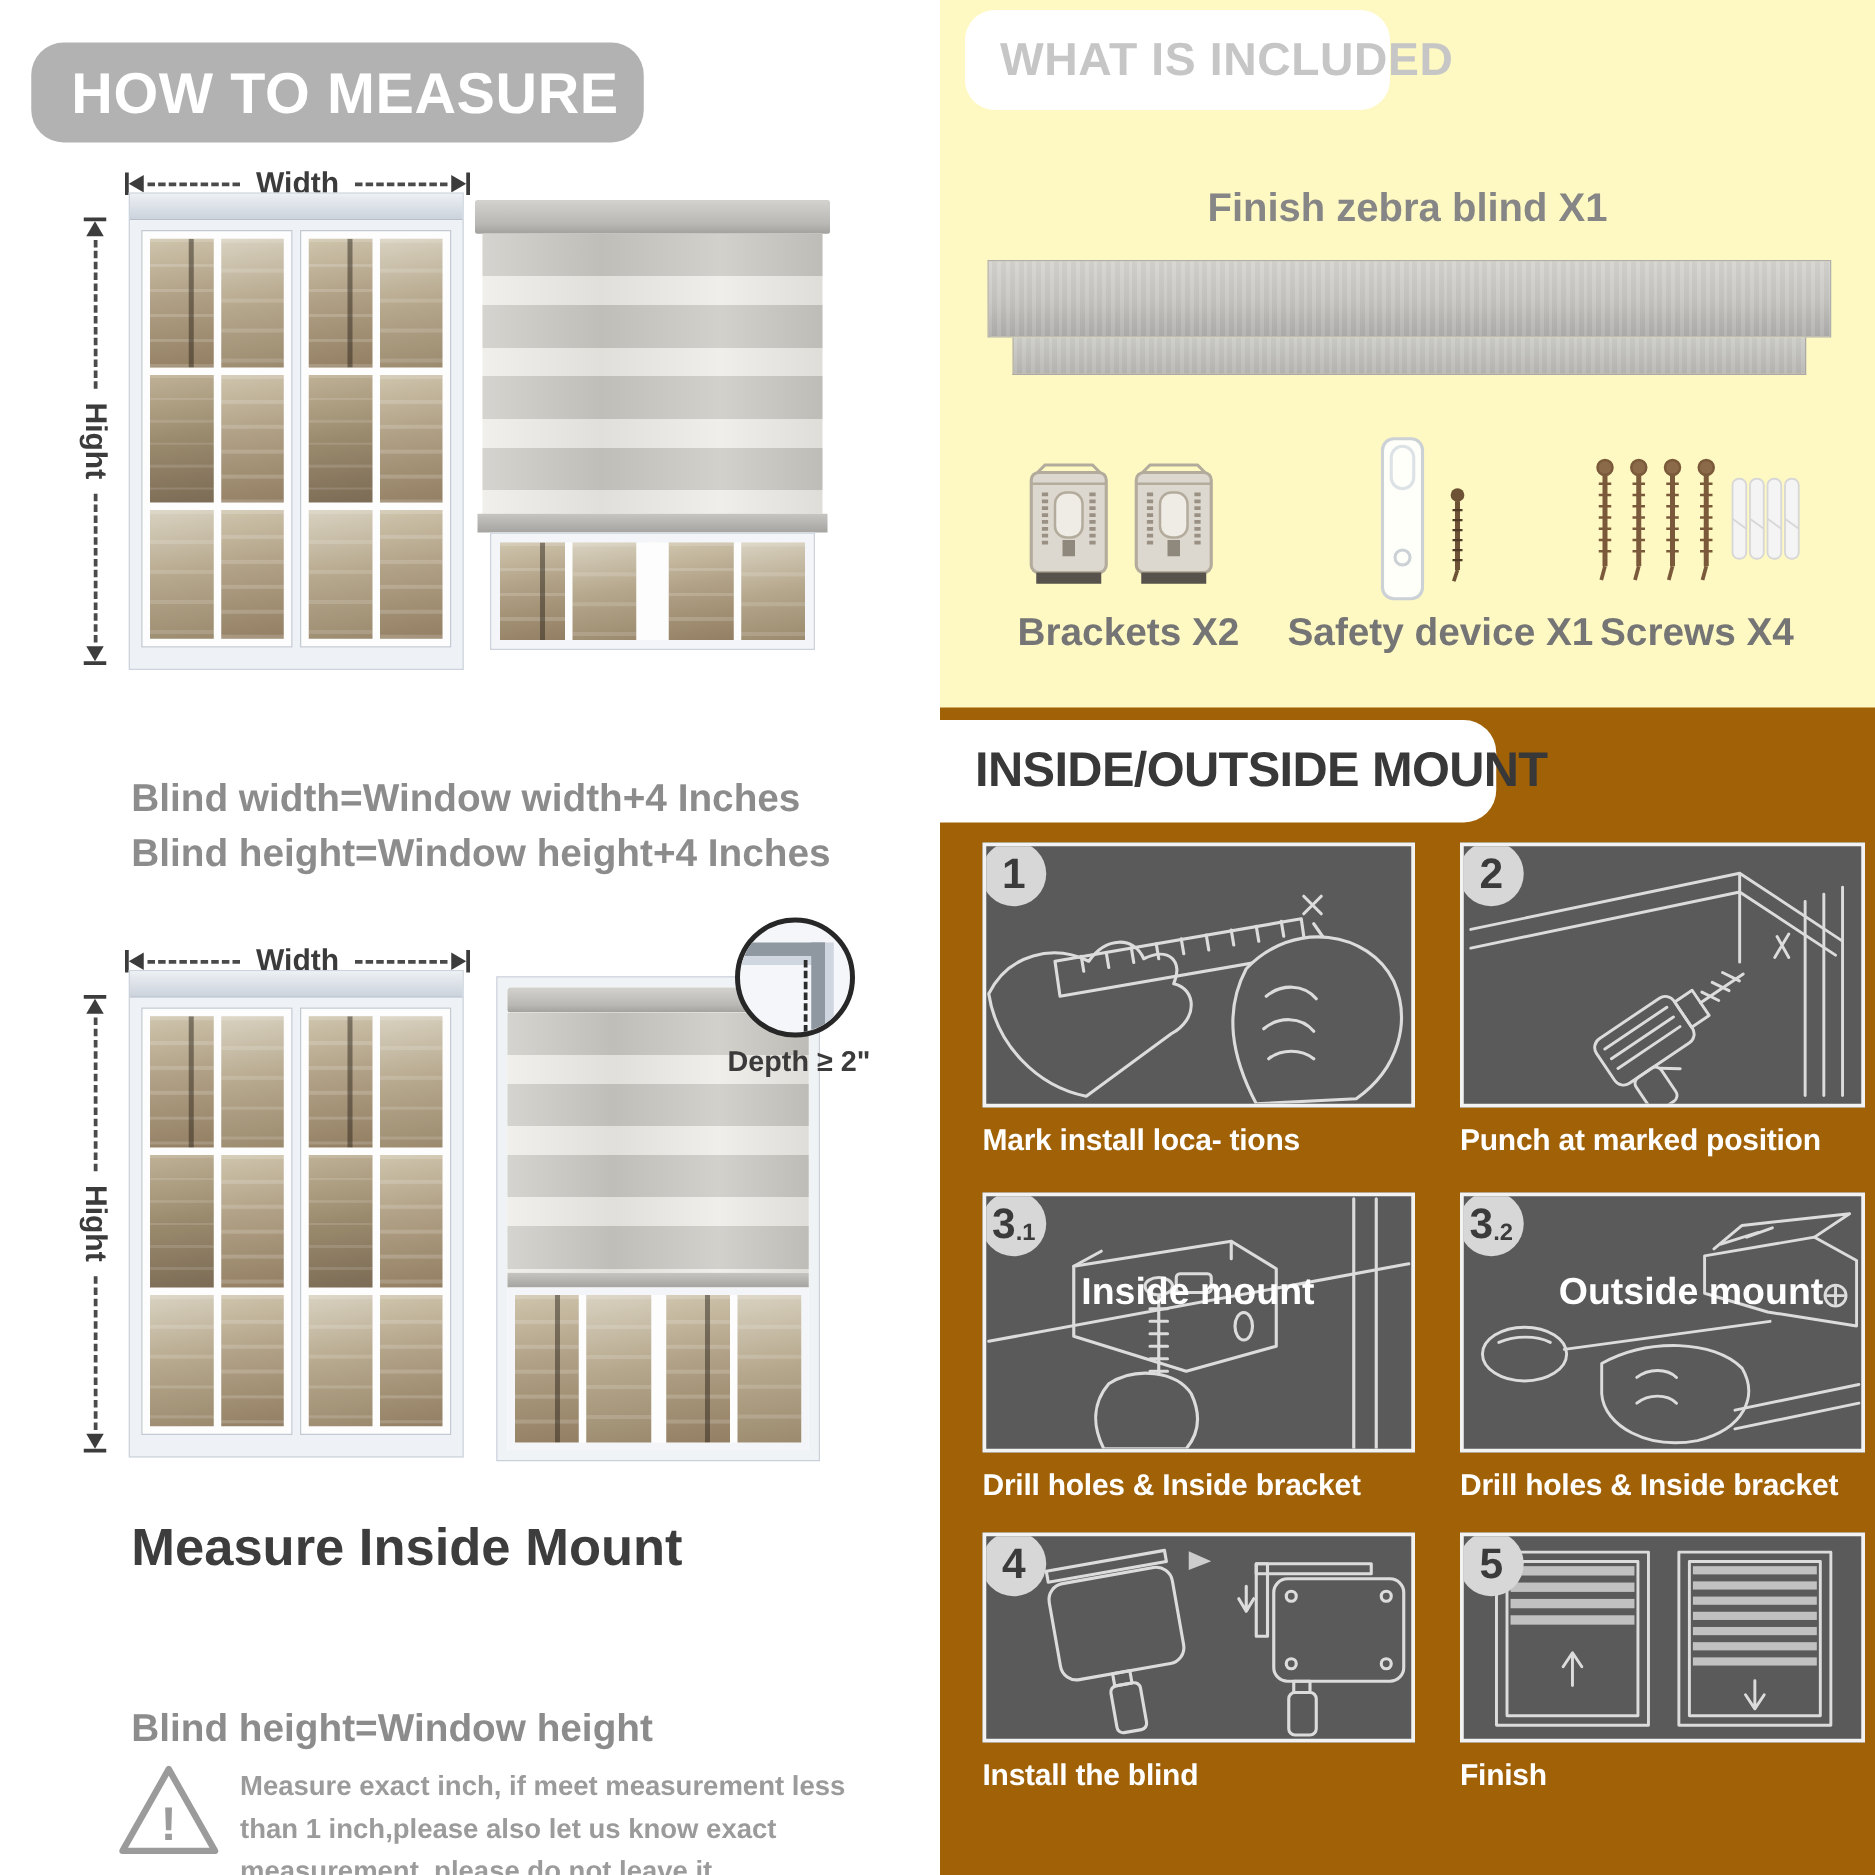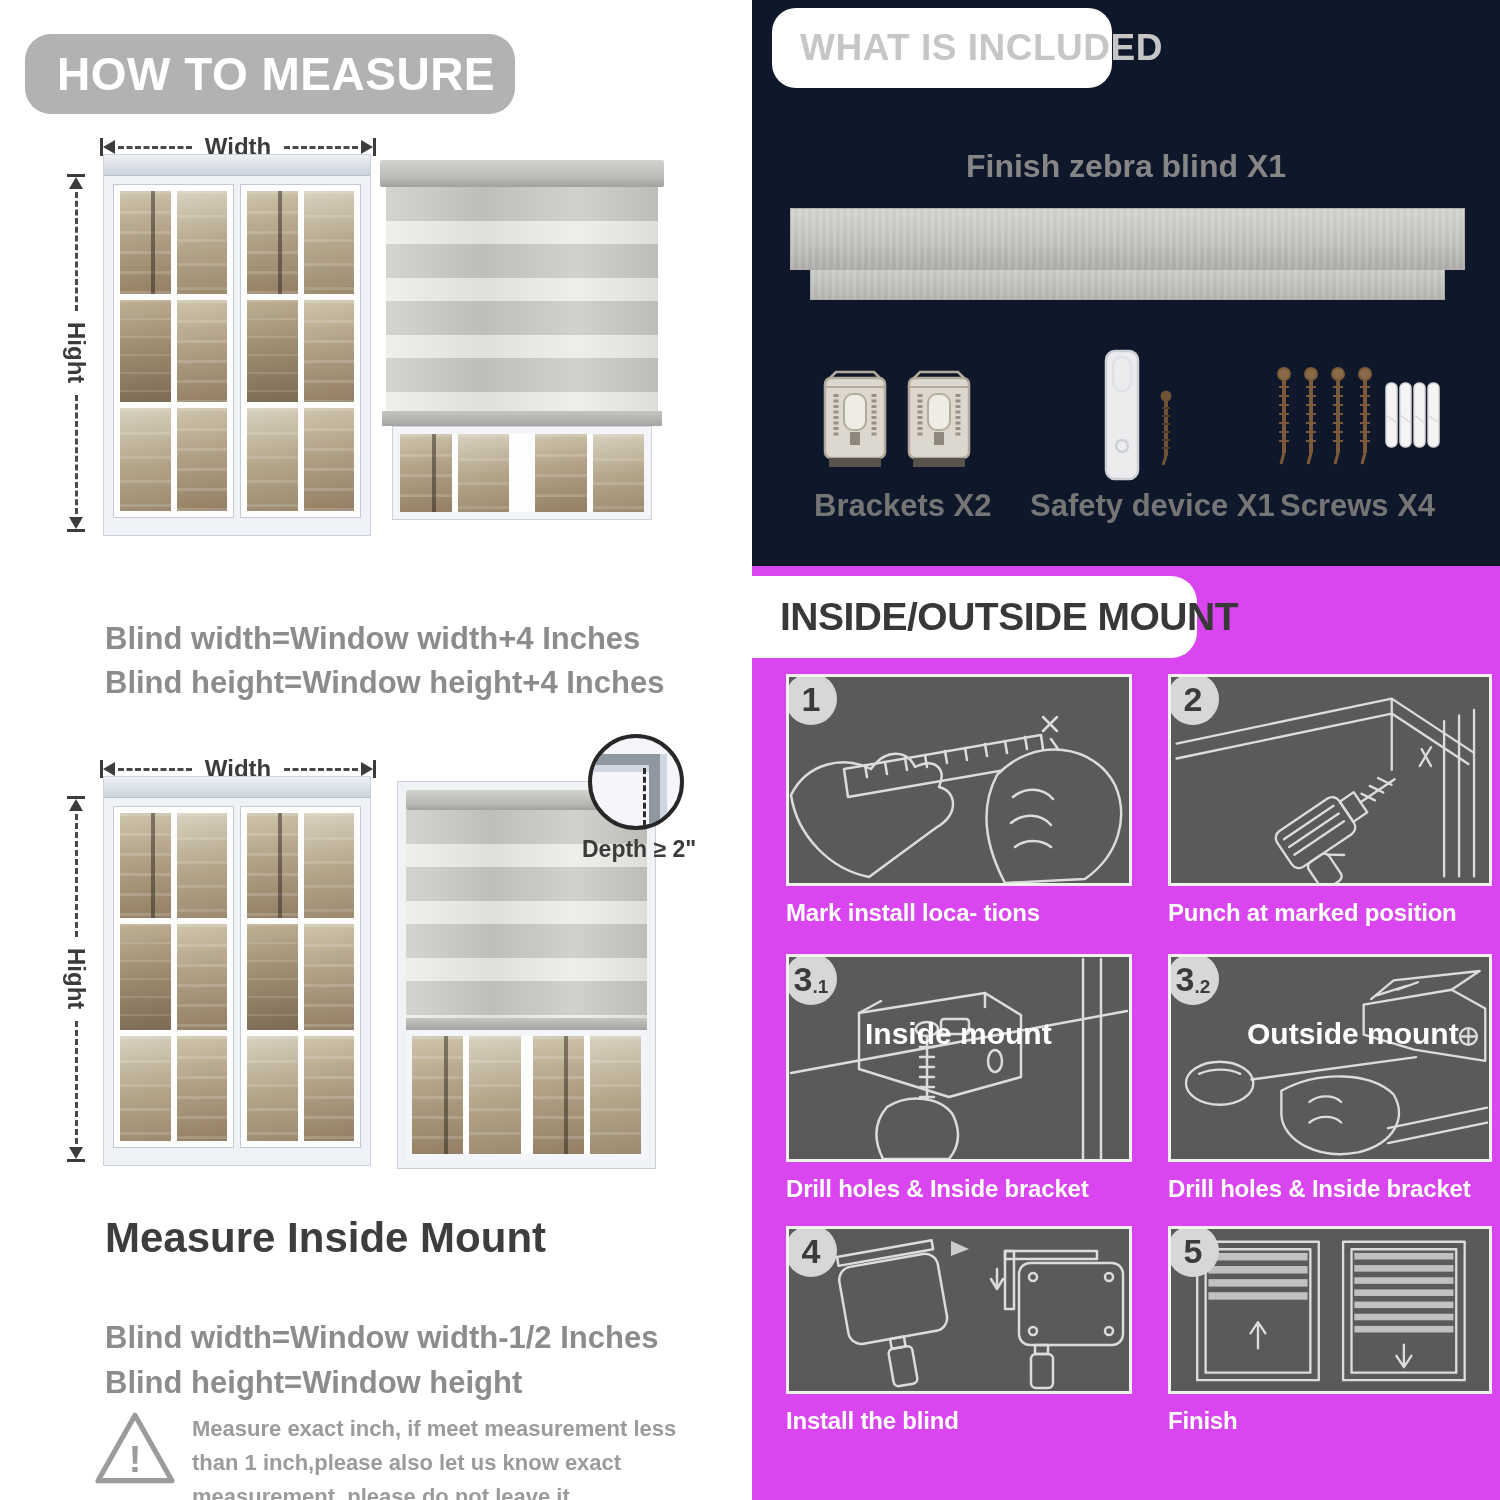--- a/index.html
+++ b/index.html
@@ -59,33 +59,33 @@
   
   .mag{width:96px;height:96px;border:4px solid #272727;border-radius:50%;background:#f4f6f9;overflow:hidden;position:absolute;box-sizing:border-box;}
   .mag .mtop{position:absolute;left:-10px;top:16px;width:78px;height:11px;background:#8f97a1;}
   .mag .mside{position:absolute;left:57px;top:16px;width:11px;height:90px;background:#8f97a1;}
   .mag .mtop2{position:absolute;left:-10px;top:27px;width:68px;height:7px;background:#cfd6df;}
   .mag .mside2{position:absolute;left:68px;top:16px;width:7px;height:90px;background:#cfd6df;}
   .mag .mdash{position:absolute;left:51px;top:30px;height:58px;border-left:3px dashed #2c2c2c;}
   .depth-label{font-weight:700;font-size:23px;color:#3b3b3b;white-space:nowrap;}
 
   
-  .panel-light{left:752px;top:0;width:748px;height:654px;background:#0f172a;}
+  .panel-light{left:752px;top:0;width:748px;height:654px;background:#fef9c3;}
   .product-title{font-weight:700;font-size:32px;color:#868686;text-align:center;white-space:nowrap;}
   .headrail{left:790px;top:208px;width:675px;height:62px;background:
      repeating-linear-gradient(90deg, rgba(255,255,255,.10) 0 3px, rgba(0,0,0,.02) 3px 7px),
      linear-gradient(180deg,#d4d3cf 0%,#c4c3bf 55%,#adacaa 100%);
      border:1px solid #b0afab;box-sizing:border-box;}
   .headrail-lip{left:810px;top:270px;width:635px;height:30px;background:
      repeating-linear-gradient(90deg, rgba(255,255,255,.08) 0 3px, rgba(0,0,0,.02) 3px 7px),
      linear-gradient(180deg,#ccccc8,#b6b5b1);border:1px solid #aaa9a5;border-top:none;box-sizing:border-box;}
   .item-label{font-weight:700;font-size:31px;color:#757575;white-space:nowrap;}
 
   
-  .panel-dark{left:752px;top:566px;width:748px;height:934px;background:#d946ef;}
+  .panel-dark{left:752px;top:566px;width:748px;height:934px;background:#a16207;}
   .steps{position:absolute;left:34px;top:108px;width:706px;display:grid;grid-template-columns:346px 324px;column-gap:36px;grid-template-rows:280px 272px auto;}
   .step{position:relative;}
   .simg{position:relative;background:#5a5a5a;border:3px solid #f2f2f2;box-sizing:border-box;overflow:hidden;}
   .badge{position:absolute;top:-4px;left:-4px;min-width:52px;height:52px;border-radius:28px;background:#d7d7d7;color:#3b3b3b;font-size:34px;font-weight:800;display:flex;align-items:center;justify-content:center;padding:0 8px;box-sizing:border-box;}
   .badge .badge-sub{font-size:19px;align-self:flex-end;margin-bottom:7px;}
   .stitle{position:absolute;left:76px;top:12px;font-weight:700;font-size:30px;color:#ffffff;white-space:nowrap;margin-top:48px;}
   .scap{margin-top:13px;font-weight:700;font-size:24px;color:#ffffff;letter-spacing:-0.2px;white-space:nowrap;}
   .lineart{stroke:#dcdcdc;stroke-width:2.5;fill:none;stroke-linecap:round;stroke-linejoin:round;}
   .blob{fill:#5a5a5a;stroke:#dcdcdc;stroke-width:2.5;stroke-linecap:round;stroke-linejoin:round;}
   .bar-light{fill:#cdcdcd;stroke:none;opacity:.9;}
@@ -233,21 +233,20 @@
     <div class="mag" style="left:588px;top:710px;">
       <div class="mtop"></div>
       <div class="mtop2"></div>
       <div class="mside"></div>
       <div class="mside2"></div>
       <div class="mdash"></div>
     </div>
     <div class="depth-label abs" style="left:582px;top:812px;">Depth ≥ 2"</div>
 
     <div class="h2 abs" style="left:105px;top:1190px;">Measure Inside Mount</div>
-    <div class="bline abs" style="left:105px;top:1296px;">Blind width=Window width-1/2 Inches</div>
     <div class="bline abs" style="left:105px;top:1341px;">Blind height=Window height</div>
 
     <svg class="abs" style="left:92px;top:1384px;" width="86" height="80" viewBox="0 0 100 92">
       <path class="tri-warn" d="M50 8 L93 84 L7 84 Z"></path>
       <text x="50" y="74" font-size="44" font-weight="bold" fill="#9b9b9b" text-anchor="middle" font-family="Liberation Sans, sans-serif">!</text>
     </svg>
     <div class="abs" style="left:192px;top:1388px;">
       <div class="warn-line">Measure exact inch, if meet measurement less</div>
       <div class="warn-line">than 1 inch,please also let us know exact</div>
       <div class="warn-line">measurement, please do not leave it</div>

